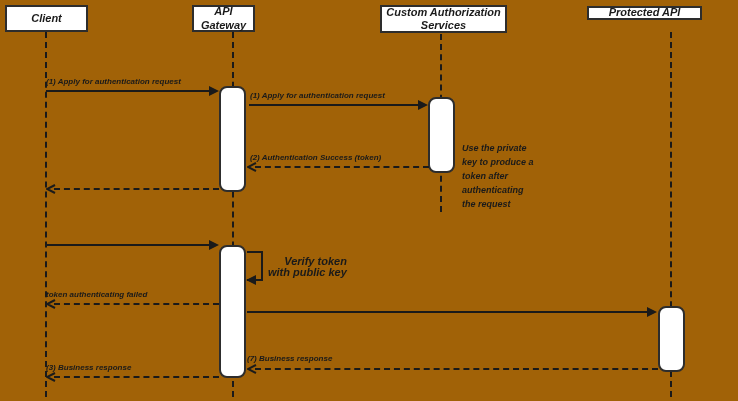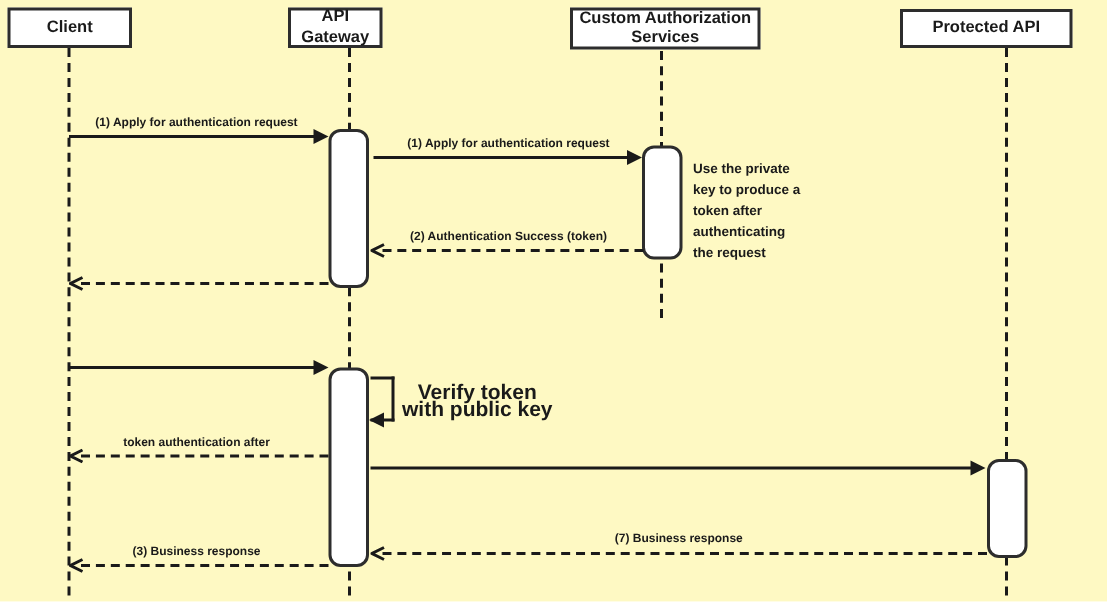--- a/index.html
+++ b/index.html
@@ -1,18 +1,18 @@
 <!DOCTYPE html>
 <html><head>
 <meta charset="utf-8">
 <style>
   html,body{margin:0;padding:0;background:#fff;}
   .canvas{
-    position:relative;width:738px;height:401px;background:#fef9c3;
-    font-family:"Liberation Sans",sans-serif;color:#1a1a1a;overflow:hidden;
+    position:relative;width:738px;height:401px;background:#a16207;
+    font-family:"Liberation Sans",sans-serif;color:#1a1a1a;overflow:hidden;font-style:italic;
   }
   .box{
     position:absolute;background:#ffffff;border:2px solid #2d2d2d;box-sizing:border-box;
     display:flex;align-items:center;justify-content:center;text-align:center;
     font-weight:bold;font-size:11px;line-height:1.2;white-space:pre-line;
   }
   .lifeline{position:absolute;width:0;border-left:2px dashed #1a1a1a;}
   .bar{
     position:absolute;width:27px;background:#ffffff;border:2px solid #2d2d2d;
     border-radius:8px;box-sizing:border-box;z-index:3;
@@ -25,50 +25,50 @@
     border-left:10px solid #1a1a1a;
   }
   .head-left-filled{
     position:absolute;width:0;height:0;z-index:5;
     border-top:5px solid transparent;border-bottom:5px solid transparent;
     border-right:10px solid #1a1a1a;
   }
   .head-left-open{position:absolute;width:10px;height:10px;z-index:5;}
   .msg-label{
     position:absolute;font-weight:bold;font-size:8px;line-height:12px;
-    text-align:center;white-space:nowrap;z-index:6;
+    text-align:left;white-space:nowrap;z-index:6;
   }
   .note-label{
     position:absolute;font-weight:bold;font-size:9px;line-height:14px;
-    text-align:left;white-space:pre-line;z-index:6;
+    text-align:left;white-space:pre-line;z-index:6;margin-top:36px;
   }
   .selfmsg-label{
-    position:absolute;font-weight:bold;font-size:14px;line-height:11px;
-    text-align:center;white-space:pre-line;z-index:6;
+    position:absolute;font-weight:bold;font-size:11px;line-height:11px;
+    text-align:right;white-space:pre-line;z-index:6;
   }
   .loop{
     position:absolute;border:2px solid #1a1a1a;border-left:none;z-index:2;
     box-sizing:border-box;background:transparent;
   }
 </style>
 </head>
 <body>
 
 <div class="canvas">
 
   <div class="lifeline" style="left:45px;top:32px;height:365px"></div>
   <div class="lifeline" style="left:232px;top:32px;height:365px"></div>
   <div class="lifeline" style="left:440px;top:34px;height:178px"></div>
   <div class="lifeline" style="left:670px;top:32px;height:365px"></div>
 
   <div class="box" style="left:5px;top:5px;width:83px;height:27px">Client</div>
   <div class="box" style="left:192px;top:5px;width:63px;height:27px">API Gateway</div>
   <div class="box" style="left:380px;top:5px;width:127px;height:28px">Custom Authorization
 Services</div>
-  <div class="box" style="left:600px;top:6px;width:115px;height:26px">Protected API</div>
+  <div class="box" style="left:587px;top:6px;width:115px;height:14px">Protected API</div>
 
   <div class="bar" style="left:219px;top:86px;height:106px"></div>
   <div class="bar" style="left:428px;top:97px;height:76px"></div>
   <div class="bar" style="left:219px;top:245px;height:133px"></div>
   <div class="bar" style="left:658px;top:306px;height:66px"></div>
 
   <div class="loop" style="left:247px;top:251px;width:16px;height:30px"></div>
   <div class="head-left-filled" style="left:246px;top:275px"></div>
   <div class="selfmsg-label" style="left:268px;top:256px">Verify token
 with public key</div>
@@ -88,21 +88,21 @@
     </svg>
 
   <div class="line-dashed" style="left:54px;top:188px;width:165px"></div>
   <svg class="head-left-open" style="left:46px;top:184px" viewBox="0 0 10 10">
       <polyline points="9,1 1,5 9,9" fill="none" stroke="#1a1a1a" stroke-width="2"></polyline>
     </svg>
 
   <div class="line-solid" style="left:46px;top:244px;width:164px"></div>
   <div class="head-right" style="left:209px;top:240px"></div>
 
-  <div class="msg-label" style="left:46px;top:289px;width:170px">token authentication after</div>
+  <div class="msg-label" style="left:46px;top:289px;width:170px">token authenticating failed</div>
   <div class="line-dashed" style="left:54px;top:303px;width:165px"></div>
   <svg class="head-left-open" style="left:46px;top:299px" viewBox="0 0 10 10">
       <polyline points="9,1 1,5 9,9" fill="none" stroke="#1a1a1a" stroke-width="2"></polyline>
     </svg>
 
   <div class="line-solid" style="left:247px;top:311px;width:401px"></div>
   <div class="head-right" style="left:647px;top:307px"></div>
 
   <div class="msg-label" style="left:247px;top:353px;width:411px">(7) Business response</div>
   <div class="line-dashed" style="left:255px;top:368px;width:403px"></div>

